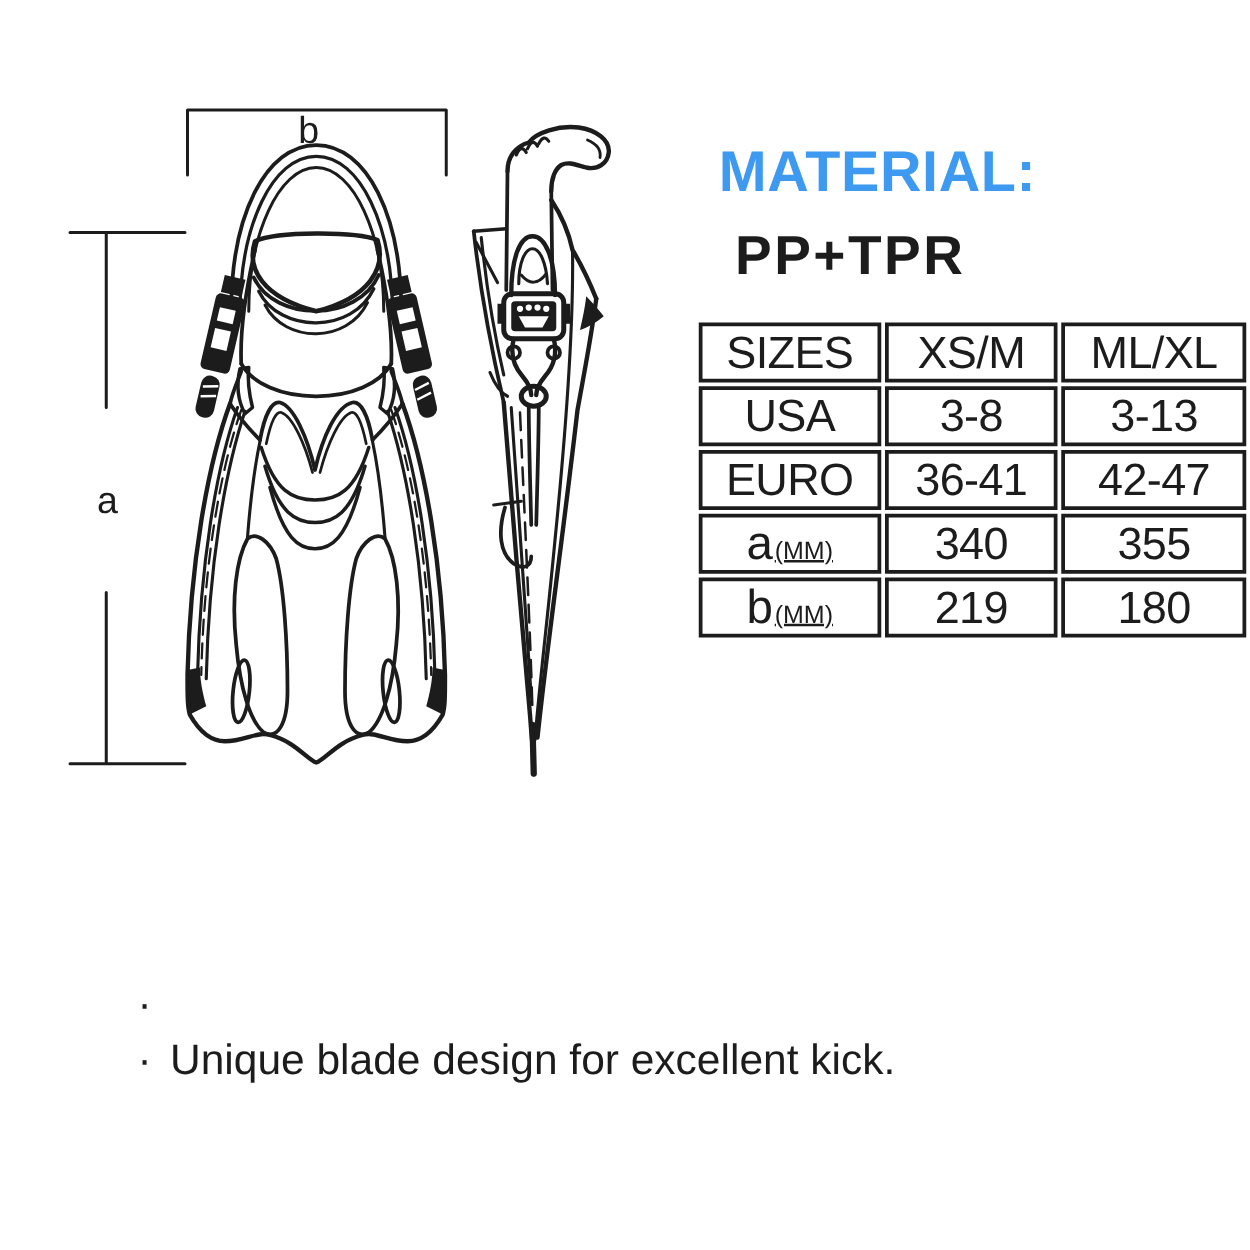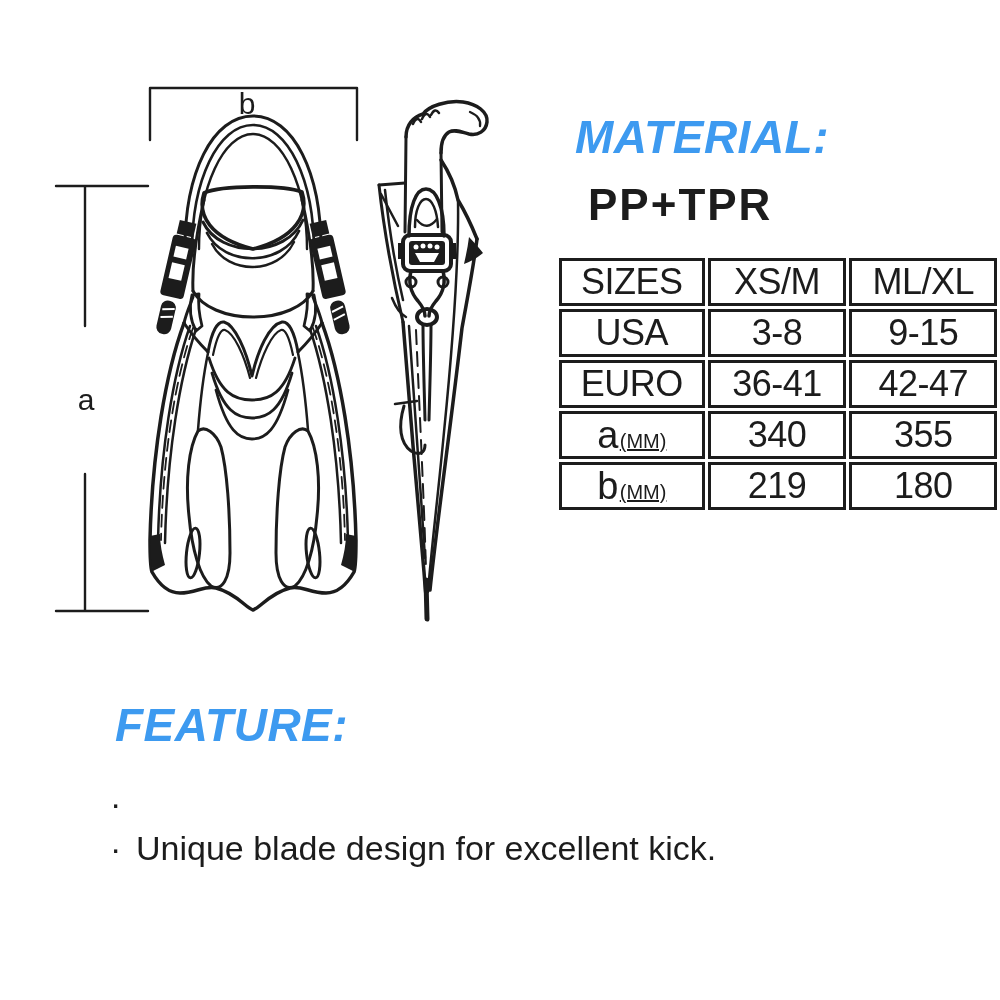--- a/index.html
+++ b/index.html
@@ -6,21 +6,21 @@
     --ink:#1c1c1c;
     --blue:#3d9af0;
   }
   html,body{margin:0;padding:0;background:#ffffff;}
   .canvas{
     position:relative;width:1000px;height:1000px;background:#ffffff;
     font-family:"Liberation Sans", sans-serif;color:var(--ink);overflow:hidden;
   }
   .abs{position:absolute;}
   .blue-heading{
-    font-style:italic;font-weight:bold;font-size:46px;line-height:1.1;
+    font-weight:bold;font-size:46px;line-height:1.1;
     color:var(--blue);letter-spacing:0.5px;white-space:nowrap;
   }
   .material-value{
     font-size:44px;font-weight:700;letter-spacing:2px;white-space:nowrap;color:var(--ink);
   }
   
   table.size-table{
     border-collapse:separate;border-spacing:3px;
   }
   table.size-table td{
@@ -185,41 +185,40 @@
   <table class="size-table abs" style="left:556px;top:255px">
     <tbody>
       <tr>
         <td class="c1">SIZES</td>
         <td class="c2">XS/M</td>
         <td class="c3">ML/XL</td>
       </tr>
       <tr>
         <td class="c1">USA</td>
         <td class="c2">3-8</td>
-        <td class="c3">9-15</td>
+        <td class="c3">3-13</td>
       </tr>
       <tr>
         <td class="c1">EURO</td>
         <td class="c2">36-41</td>
         <td class="c3">42-47</td>
       </tr>
       <tr>
         <td class="c1"><span class="dim-letter">a</span><span class="unit">(MM)</span></td>
         <td class="c2">340</td>
         <td class="c3">355</td>
       </tr>
       <tr>
         <td class="c1"><span class="dim-letter">b</span><span class="unit">(MM)</span></td>
         <td class="c2">219</td>
         <td class="c3">180</td>
       </tr>
     </tbody>
   </table>
 
-  <div class="abs blue-heading" style="left:115px;top:700px">FEATURE:</div>
 
   <div class="abs feature-list" style="left:110px;top:786px">
     <div class="feature-item">
       <span class="dot">·</span>
     </div>
     <div class="feature-item">
       <span class="dot">·</span>
       <span>Unique blade design for excellent kick.</span>
     </div>
   </div>

